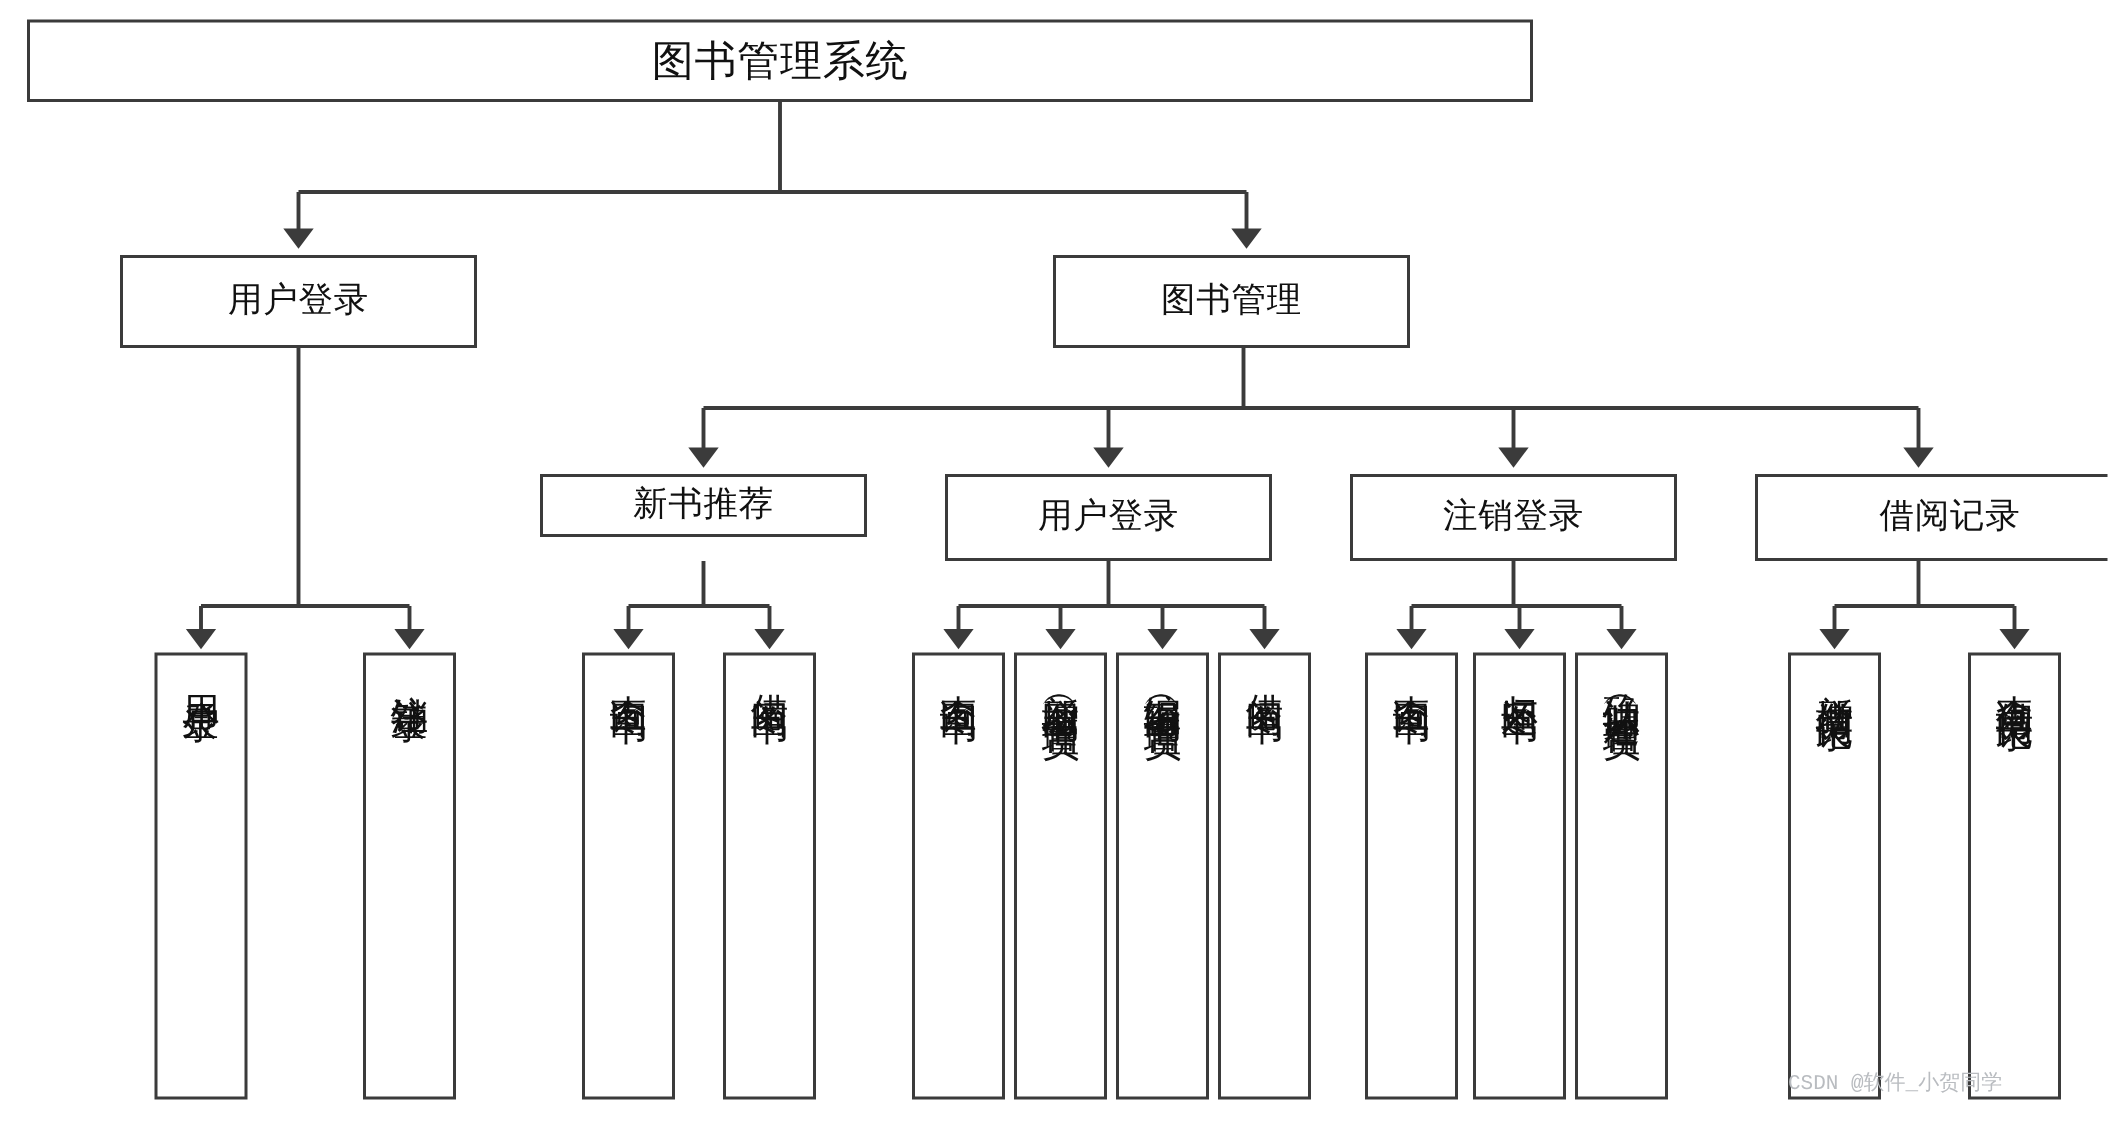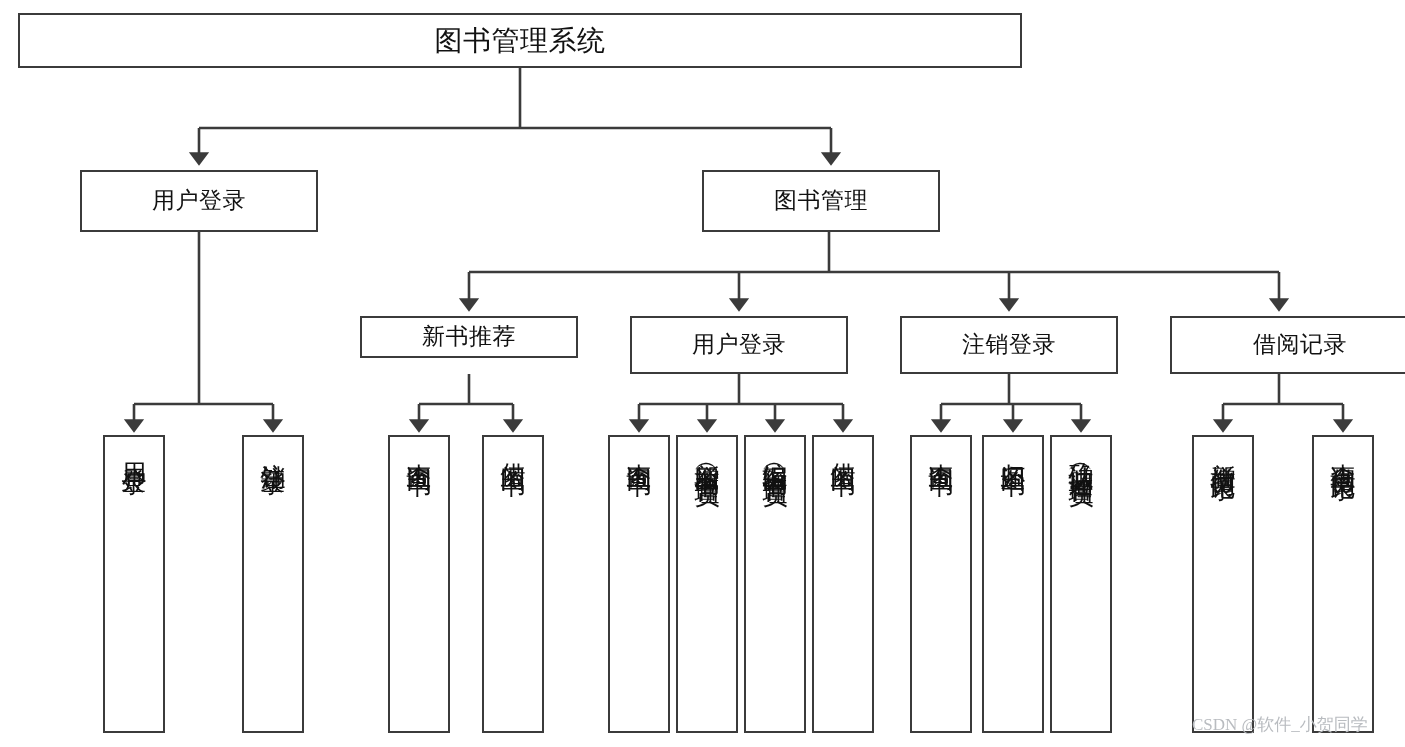--- a/index.html
+++ b/index.html
@@ -57,24 +57,24 @@
     writing-mode: vertical-rl;
     text-orientation: upright;
     font-size: 25px;
     line-height: 1.0;
     letter-spacing: 3px;
   }
   .watermark {
     position: absolute;
     left: 1192px;
     top: 713px;
-    font-size: 17px;
+    font-size: 14px;
     color: #b9bcc0;
     white-space: nowrap;
-    font-family: Liberation Serif, serif;
+    font-family: Liberation Mono, monospace;
   }
 </style>
 </head>
 <body>
 
 <div id="diagram-root">
 
   <svg id="wires" viewBox="0 0 1405 747">
     <defs>
       <marker id="arrowhead" markerWidth="9" markerHeight="9" refX="2.2" refY="4.5" orient="auto" markerUnits="strokeWidth">

